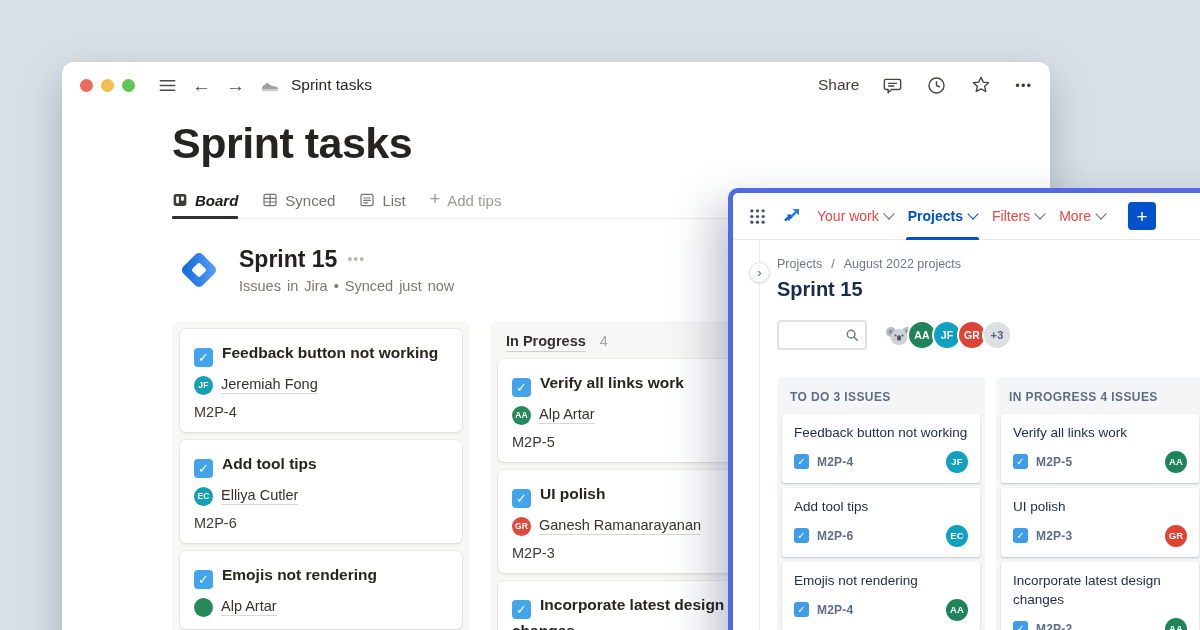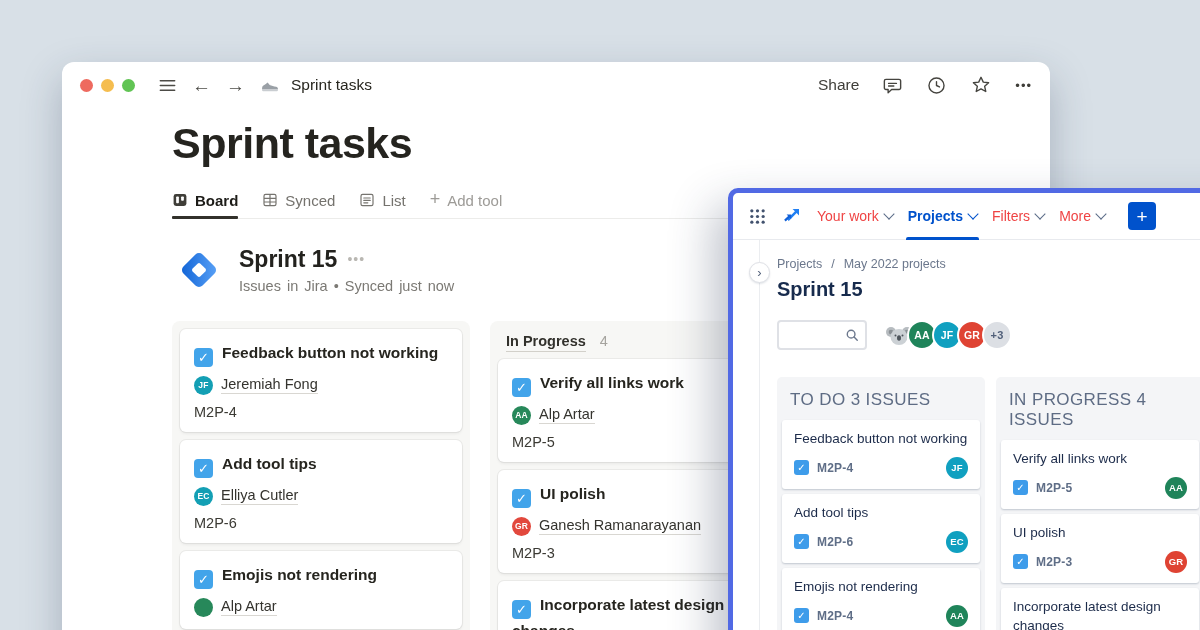--- a/index.html
+++ b/index.html
@@ -17,21 +17,21 @@
   .tb-arrow{font-size:19px;color:#4c4b46;line-height:1;}
   .ntb-title{font-size:15.5px;color:#27261f;margin-left:-4px;}
   .ntb-right{margin-left:auto;display:flex;align-items:center;gap:23px;color:#3f3e39;}
   .share-lbl{font-size:15.5px;}
   .tb-dots{font-size:13px;letter-spacing:1px;color:#3f3e39;}
 
   .ncontent{padding:0 0 0 110px;}
   .npage-title{margin:10px 0 0;font-size:43px;font-weight:700;letter-spacing:-.5px;color:#25241f;line-height:1.2;}
   .ntabs{margin-top:22px;display:flex;gap:24px;align-items:flex-end;border-bottom:1px solid #ececea;width:858px;}
   .ntab{font-size:15px;color:#74726d;display:flex;gap:7px;align-items:center;padding-bottom:9px;position:relative;cursor:default;}
-  .ntab.active{color:#1d1c18;font-weight:600;}
+  .ntab.active{color:#1d1c18;font-weight:600;font-style:italic;}
   .ntab.active::after{content:"";position:absolute;left:0;right:0;bottom:-1px;height:2.5px;background:#32312b;border-radius:1px;}
   .ntab.addview{color:#9d9b97;}
   .ntab .plus{font-size:18px;line-height:1;margin-top:-2px;}
 
   .ncollection{margin-top:24px;display:flex;gap:13px;align-items:center;}
   .nc-titlerow{display:flex;align-items:center;gap:10px;font-size:23px;font-weight:700;color:#23221e;}
   .nc-menu{color:#b9b7b2;font-size:14px;letter-spacing:1px;font-weight:400;}
   .nc-sub{margin-top:5px;font-size:14.5px;color:#7b7974;word-spacing:2px;}
 
   .nboard{margin-top:24px;display:flex;gap:20px;align-items:flex-start;}
@@ -78,21 +78,21 @@
   .jsearch svg{position:absolute;right:6px;top:6px;}
   .javatars{display:flex;align-items:center;}
   .javatar{width:26px;height:26px;border-radius:50%;color:#fff;font-size:10.5px;font-weight:700;
            display:flex;align-items:center;justify-content:center;border:2px solid #fff;margin-left:-5px;
            letter-spacing:.2px;box-sizing:content-box;flex:none;}
   .javatar.first{margin-left:0;}
   .javatar.koala{background:transparent;border:none;width:30px;height:28px;margin-left:0;margin-right:-2px;}
   .javatar.more{background:#dcdfe4;color:#505f79;font-weight:600;font-size:11px;}
   .jboard{margin-top:27px;display:flex;gap:11px;align-items:flex-start;}
   .jcol{width:208px;background:#f4f5f7;border-radius:5px;padding:0 5px 5px;box-sizing:border-box;}
-  .jcol-head{padding:13px 8px 10px;font-size:17px;font-weight:400;color:#5e6c84;letter-spacing:.4px;}
+  .jcol-head{padding:13px 8px 10px;font-size:12px;font-weight:700;color:#5e6c84;letter-spacing:.4px;}
   .jcard{background:#fff;border-radius:3px;box-shadow:0 1px 2px rgba(9,30,66,.22);padding:10px 12px;margin-bottom:5px;cursor:default;}
   .jcard-title{font-size:13.5px;color:#1c2b4a;line-height:1.4;}
   .jcard-meta{margin-top:8px;display:flex;align-items:center;gap:8px;}
   .jcheck{width:15px;height:15px;background:#3e9cea;border-radius:3px;color:#fff;font-size:10px;
           display:flex;align-items:center;justify-content:center;flex:none;}
   .jid{font-size:12px;color:#5f6e87;font-weight:600;letter-spacing:.2px;}
   .javatar.sm{width:22px;height:22px;margin-left:auto;border:none;font-size:9.5px;}
 </style>
 </head>
 <body>
@@ -165,21 +165,21 @@
         </div>
         <div class="ntab">
           <svg viewBox="0 0 20 20" width="16" height="16">
               <rect x="2.5" y="3" width="15" height="14" rx="2" fill="none" stroke="#76746f" stroke-width="1.5"></rect>
               <path d="M6 7.5h8M6 10.5h8M6 13.5h5" stroke="#76746f" stroke-width="1.5" stroke-linecap="round"></path>
             </svg>
           <span>List</span>
         </div>
         <div class="ntab addview">
           <span class="plus">+</span>
-          <span>Add tool</span>
+          <span>Add tips</span>
         </div>
       </div>
 
       <div class="ncollection">
         <svg viewBox="0 0 54 54" width="54" height="54">
           <defs>
               <linearGradient id="jd" x1="1" y1="0" x2="0" y2="1">
                 <stop offset="0" stop-color="#5aa2f7"></stop>
                 <stop offset="1" stop-color="#1063d6"></stop>
               </linearGradient>
@@ -314,21 +314,21 @@
     </div>
 
     <div class="jbody">
       <div class="jrail"></div>
       <div class="jrail-btn">›</div>
 
       <div class="jmain">
         <div class="jcrumb">
           <span>Projects</span>
           <span>/</span>
-          <span>May 2022 projects</span>
+          <span>August 2022 projects</span>
         </div>
         <div class="jtitle">Sprint 15</div>
 
         <div class="jtoolbar">
           <div class="jsearch">
             <input type="text" style="">
             <svg viewBox="0 0 16 16" width="14" height="14">
                 <circle cx="7" cy="7" r="4.4" fill="none" stroke="#6b778c" stroke-width="1.6"></circle>
                 <path d="M10.4 10.4L14 14" stroke="#6b778c" stroke-width="1.6" stroke-linecap="round"></path>
               </svg>

